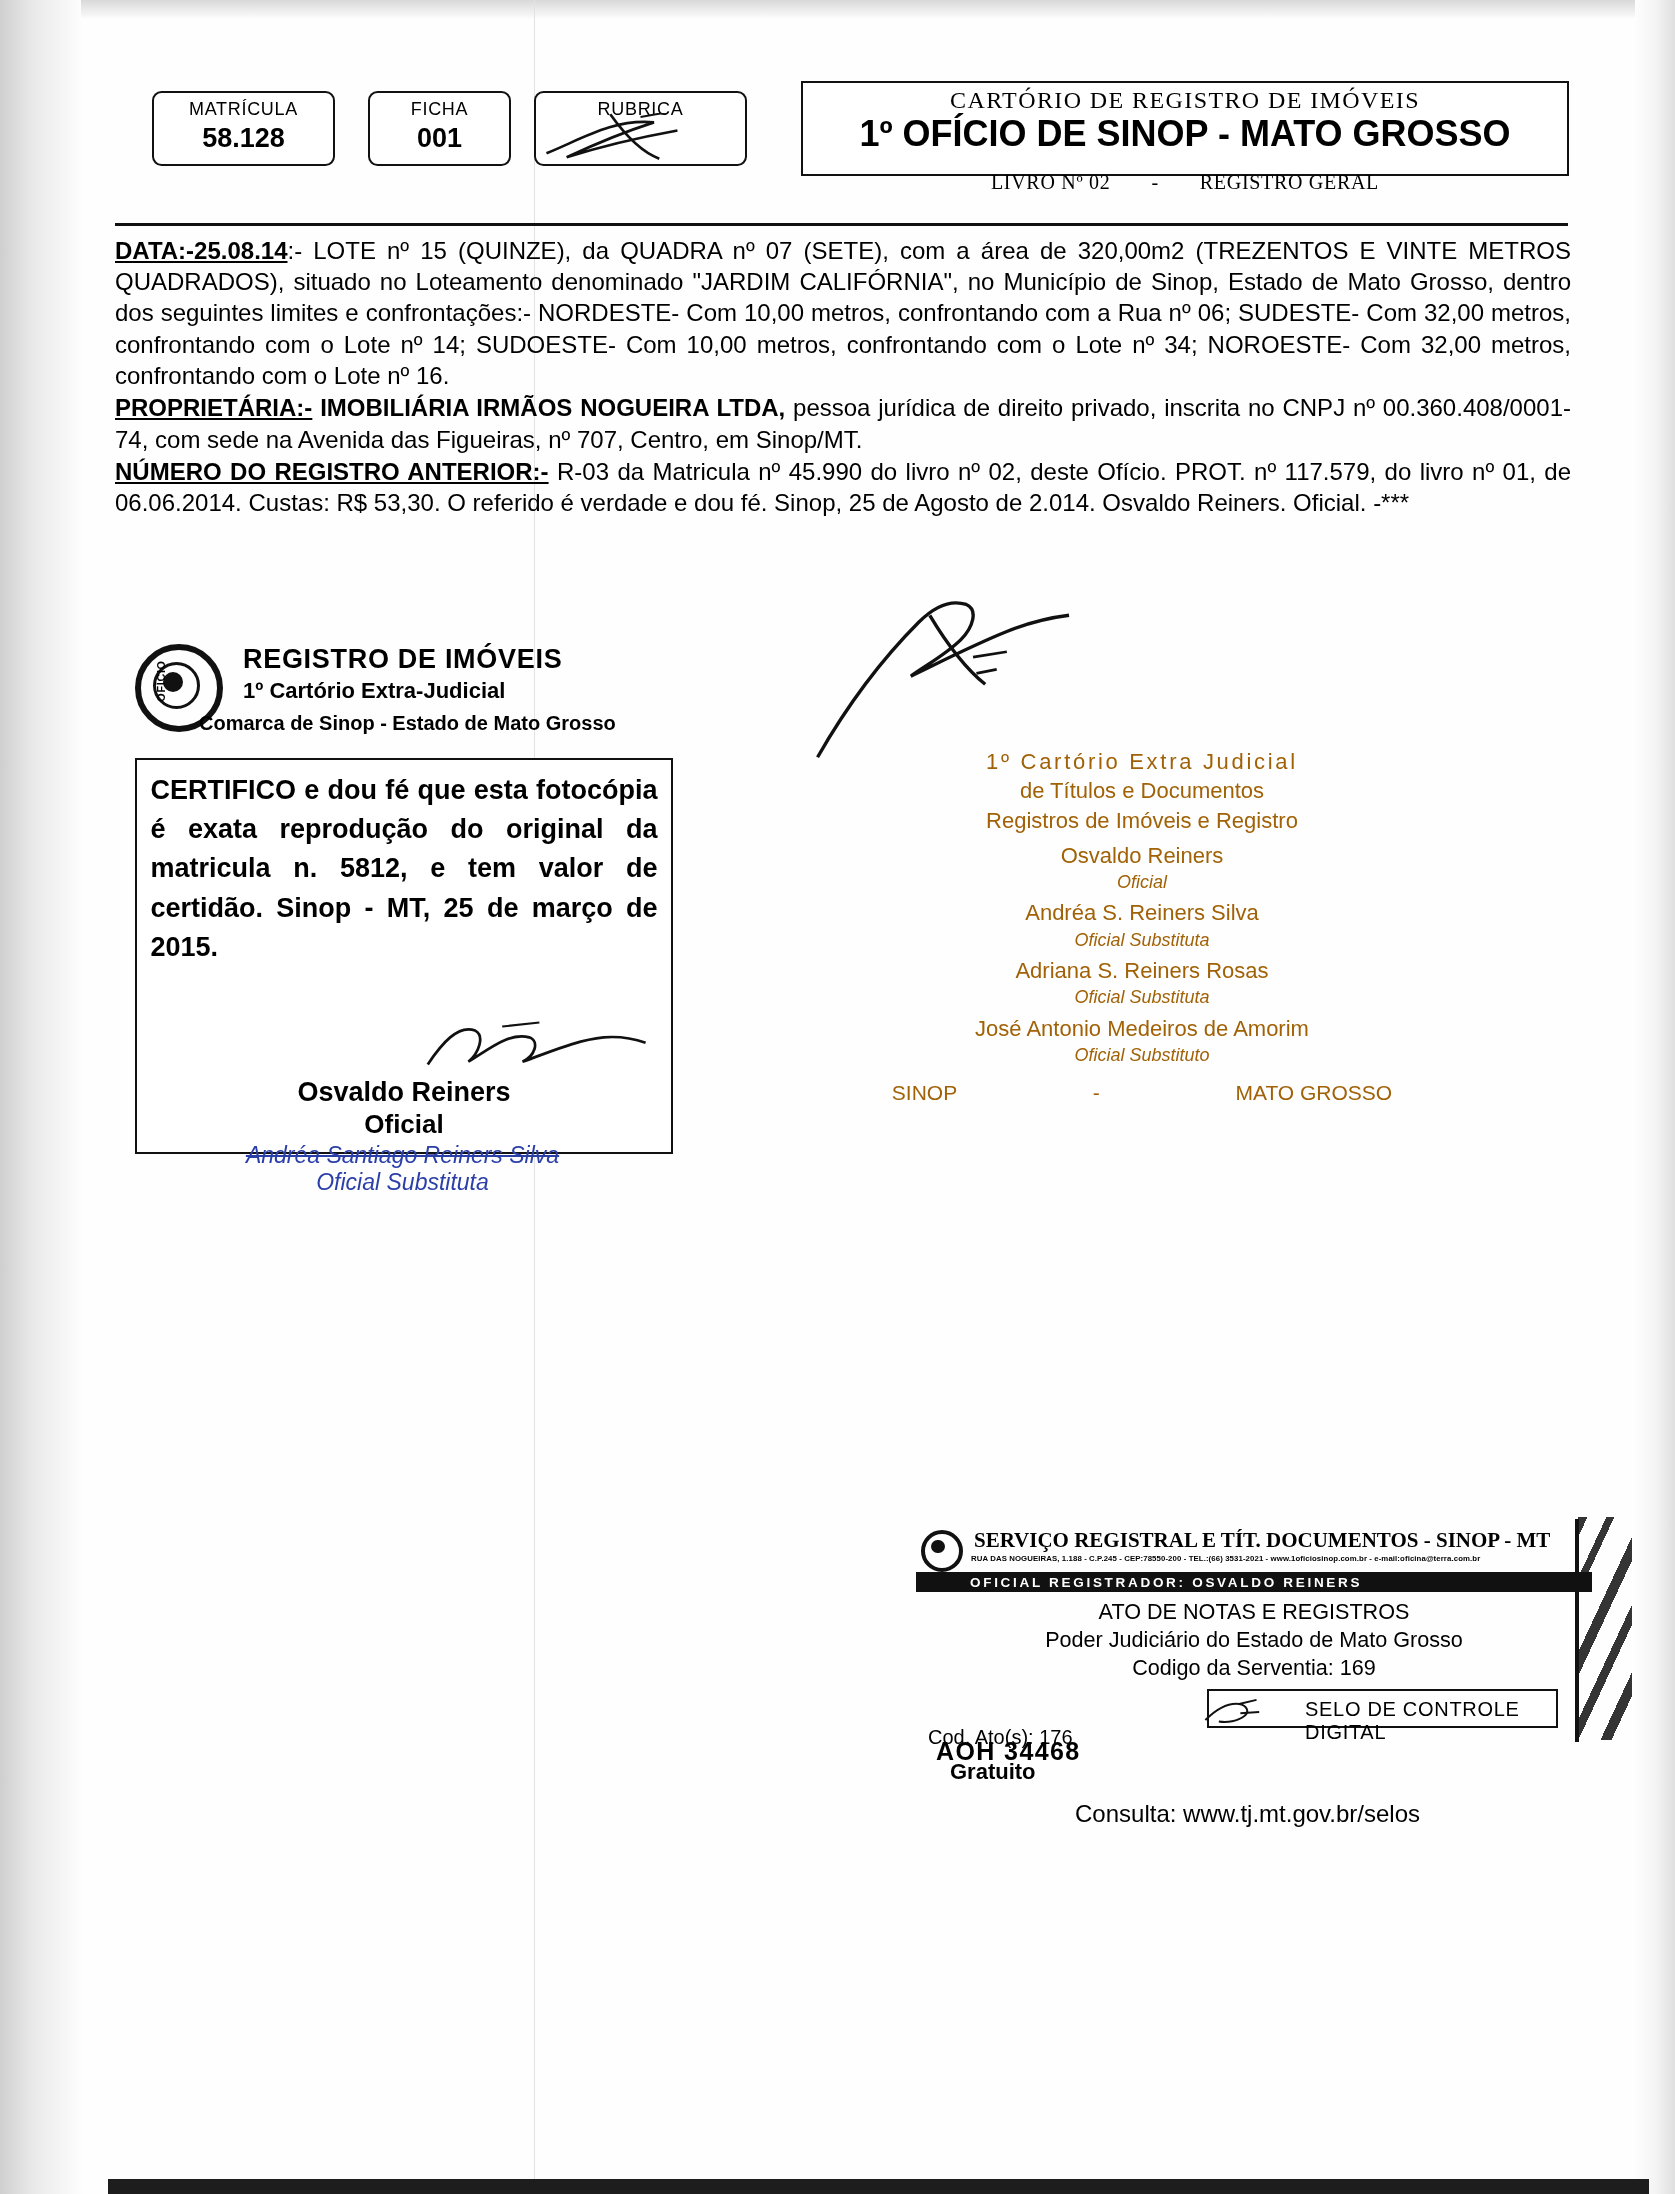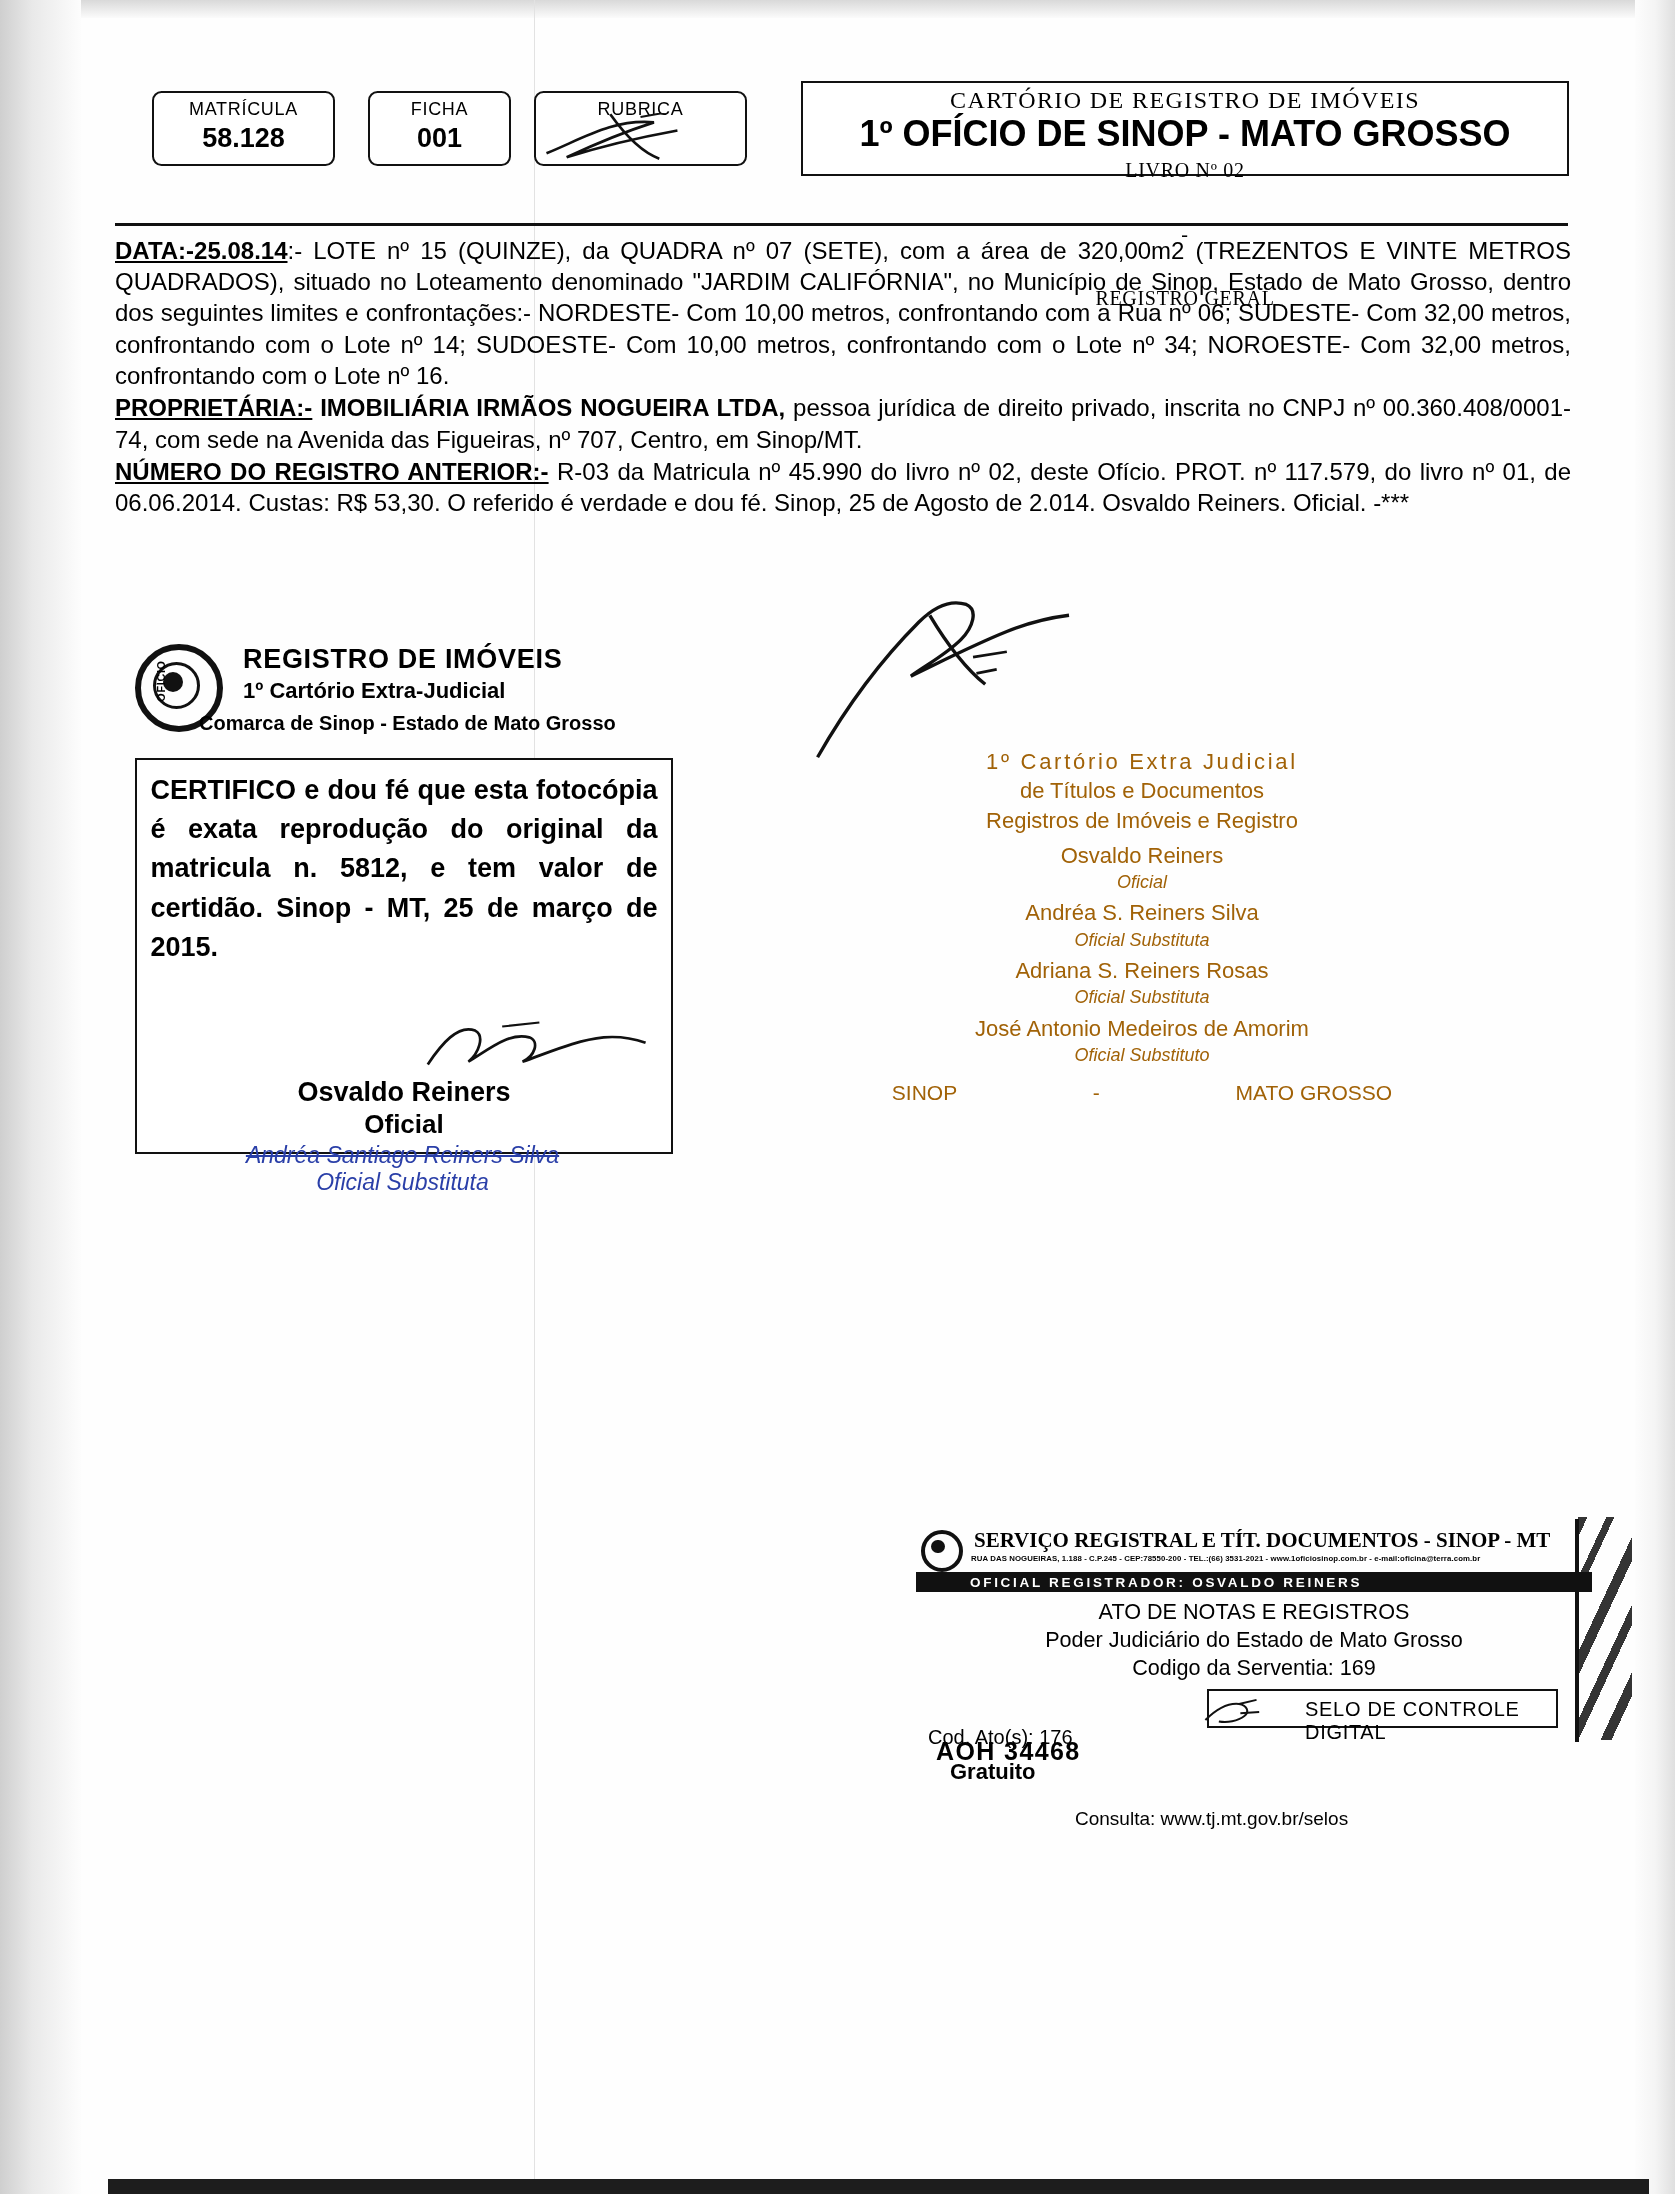--- a/index.html
+++ b/index.html
@@ -53,21 +53,21 @@
   .cartorio-l1{
     font-family:"Liberation Serif",serif;font-size:24px;letter-spacing:1.4px;
     margin-top:4px;
   }
   .cartorio-l2{
     font-size:36px;font-weight:bold;letter-spacing:0px;margin-top:-1.4px;
     font-family:"Liberation Sans",sans-serif;
   }
   .cartorio-l3{
     font-family:"Liberation Serif",serif;font-size:20px;letter-spacing:0.7px;
-    margin-top:4px;display:flex;justify-content:center;gap:41px;flex-direction:column;
+    margin-top:16px;display:flex;justify-content:center;gap:41px;
   }
   .hdr-rule{
     position:absolute;left:115px;top:223px;width:1453px;height:2.7px;background:#111;
   }
 
   
   .body-text{
     position:absolute;left:115px;top:235px;width:1456px;
     font-size:24px;line-height:1.30;text-align:justify;
   }
@@ -192,21 +192,21 @@
   }
   .selo-box{
     position:absolute;left:291px;top:-2.7px;width:351px;height:39px;border:2px solid #111;
     background:#fff;font-size:20px;letter-spacing:0.7px;padding-top:6.8px;padding-left:96px;
     box-sizing:border-box;
   }
   .stamp-hand{
     position:absolute;left:284px;top:1.4px;width:74px;height:38px;
   }
   .consulta{
-    position:absolute;left:159px;top:117px;font-size:19px;
+    position:absolute;left:159px;top:109px;font-size:24px;
   }
   .scan-noise{
     position:absolute;left:1578px;top:1517px;width:54px;height:223px;
     background:
       linear-gradient(115deg,#111 0 6%,transparent 6% 18%,#111 18% 23%,transparent 23% 40%,#111 40% 47%,transparent 47% 60%,#111 60% 66%,transparent 66% 80%,#111 80% 87%,transparent 87% 100%);
     opacity:.85;
   }
   .frame-right{
     position:absolute;left:1575px;top:1519px;width:4px;height:223px;background:#111;
   }

